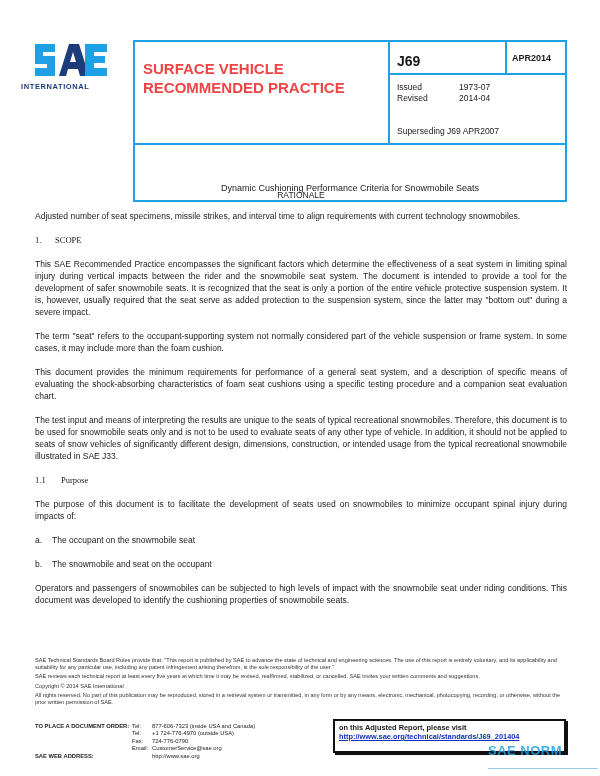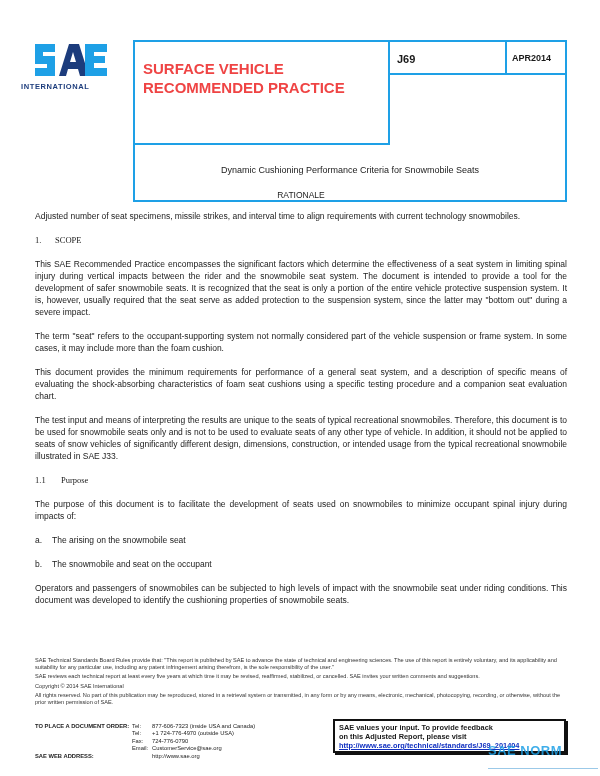--- a/index.html
+++ b/index.html
@@ -21,38 +21,38 @@
     position: absolute; left: 0; top: 0; width: 255px; height: 103px;
     border-right: 2px solid #1ea0e6; border-bottom: 2px solid #1ea0e6;
   }
   .hdr .title {
     position: absolute; left: 8px; top: 17px; font-size: 15px; font-weight: bold; line-height: 19px;
     color: #ef4444;
   }
   .hdr .num-cell {
     position: absolute; left: 255px; top: 0; width: 117px; height: 33px;
     border-right: 2px solid #1ea0e6; border-bottom: 2px solid #1ea0e6;
-    font-size: 11px; font-weight: bold; padding: 11px 0 0 7px;
+    font-size: 14px; font-weight: bold; padding: 11px 0 0 7px;
   }
   .hdr .date-cell {
     position: absolute; left: 372px; top: 0; width: 58px; height: 33px;
     border-bottom: 2px solid #1ea0e6;
     font-size: 9px; font-weight: bold; padding: 11px 0 0 5px;
   }
   .hdr .meta-cell {
     position: absolute; left: 255px; top: 33px; width: 175px; height: 70px;
     border-bottom: 2px solid #1ea0e6; font-size: 8.5px; color: #222;
   }
   .meta-row { position: absolute; left: 7px; }
   .meta-row .k { position: absolute; left: 0; width: 60px; }
   .meta-row .v { position: absolute; left: 62px; white-space: nowrap; }
   .meta-sup { position: absolute; left: 7px; top: 51px; white-space: nowrap; }
   .hdr .subj {
     position: absolute; left: 0; top: 103px; width: 430px; height: 55px;
-    text-align: center; font-size: 9px; padding-top: 20px; color: #222;
+    text-align: center; font-size: 9px; padding-top: 38px; color: #222;
   }
   .body {
     position: absolute; left: 35px; top: 189px; width: 532px; font-size: 8.5px;
     line-height: 12px; color: #222; text-align: justify;
   }
   .rationale { text-align: center; margin-bottom: 9px; }
   .body p { margin-bottom: 12px; }
   .sec { margin-bottom: 12px; font-family: Liberation Serif, serif; }
   .sec .n { display: inline-block; width: 20px; }
   .sec2 .n { display: inline-block; width: 26px; }
@@ -89,39 +89,50 @@
 
 <div class="hdr">
   <div class="title-cell">
     <div class="title">
       <div>SURFACE VEHICLE</div>
       <div>RECOMMENDED PRACTICE</div>
     </div>
   </div>
   <div class="num-cell">J69</div>
   <div class="date-cell">APR2014</div>
+  <div class="meta-cell">
+    <div class="meta-row" style="top:7px">
+      <span class="k">Issued</span>
+      <span class="v">1973-07</span>
+    </div>
+    <div class="meta-row" style="top:18px">
+      <span class="k">Revised</span>
+      <span class="v">2014-04</span>
+    </div>
+    <div class="meta-sup">Superseding J69 APR2007</div>
+  </div>
   <div class="subj">Dynamic Cushioning Performance Criteria for Snowmobile Seats</div>
 </div>
 
 <div class="body">
   <div class="rationale">RATIONALE</div>
   <p>Adjusted number of seat specimens, missile strikes, and interval time to align requirements with current technology snowmobiles.</p>
   <div class="sec">
     <span class="n">1.</span><span>SCOPE</span>
   </div>
   <p>This SAE Recommended Practice encompasses the significant factors which determine the effectiveness of a seat system in limiting spinal injury during vertical impacts between the rider and the snowmobile seat system.  The document is intended to provide a tool for the development of safer snowmobile seats.  It is recognized that the seat is only a portion of the entire vehicle protective suspension system.  It is, however, usually required that the seat serve as added protection to the suspension system, since the latter may "bottom out" during a severe impact.</p>
   <p>The term "seat" refers to the occupant-supporting system not normally considered part of the vehicle suspension or frame system.  In some cases, it may include more than the foam cushion.</p>
   <p>This document provides the minimum requirements for performance of a general seat system, and a description of specific means of evaluating the shock-absorbing characteristics of foam seat cushions using a specific testing procedure and a companion seat evaluation chart.</p>
   <p>The test input and means of interpreting the results are unique to the seats of typical recreational snowmobiles. Therefore, this document is to be used for snowmobile seats only and is not to be used to evaluate seats of any other type of vehicle.  In addition, it should not be applied to seats of snow vehicles of significantly different design, dimensions, construction, or intended usage from the typical recreational snowmobile illustrated in SAE J33.</p>
   <div class="sec sec2">
     <span class="n">1.1</span><span>Purpose</span>
   </div>
   <p>The purpose of this document is to facilitate the development of seats used on snowmobiles to minimize occupant spinal injury during impacts of:</p>
   <p class="li">
-    <span class="n">a.</span><span>The arising on the snowmobile seat</span>
+    <span class="n">a.</span><span>The occupant on the snowmobile seat</span>
   </p>
   <p class="li">
     <span class="n">b.</span><span>The snowmobile and seat on the occupant</span>
   </p>
   <p>Operators and passengers of snowmobiles can be subjected to high levels of impact with the snowmobile seat under riding conditions.  This document was developed to identify the cushioning properties of snowmobile seats.</p>
 </div>
 
 <div class="footer">
   <p>SAE Technical Standards Board Rules provide that: "This report is published by SAE to advance the state of technical and engineering sciences. The use of this report is entirely voluntary, and its applicability and suitability for any particular use, including any patent infringement arising therefrom, is the sole responsibility of the user."</p>
   <p>SAE reviews each technical report at least every five years at which time it may be revised, reaffirmed, stabilized, or cancelled. SAE invites your written comments and suggestions.</p>
@@ -137,19 +148,18 @@
   <span class="v" style="top:7.4px">+1 724-776-4970 (outside USA)</span>
   <span class="k" style="top:14.8px">Fax:</span>
   <span class="v" style="top:14.8px">724-776-0790</span>
   <span class="k" style="top:22.2px">Email:</span>
   <span class="v" style="top:22.2px">CustomerService@sae.org</span>
   <span class="lbl" style="top:29.6px">SAE WEB ADDRESS:</span>
   <span class="v" style="top:29.6px">http://www.sae.org</span>
 </div>
 
 <div class="feedback">
-  <div>SAE values your input. To provide feedback</div>
   <div>on this Adjusted Report, please visit</div>
   <a>http://www.sae.org/technical/standards/J69_201404</a>
 </div>
 
 <div class="wm">SAE NORM</div>
 <div class="wm-line"></div>
 
 </body></html>

